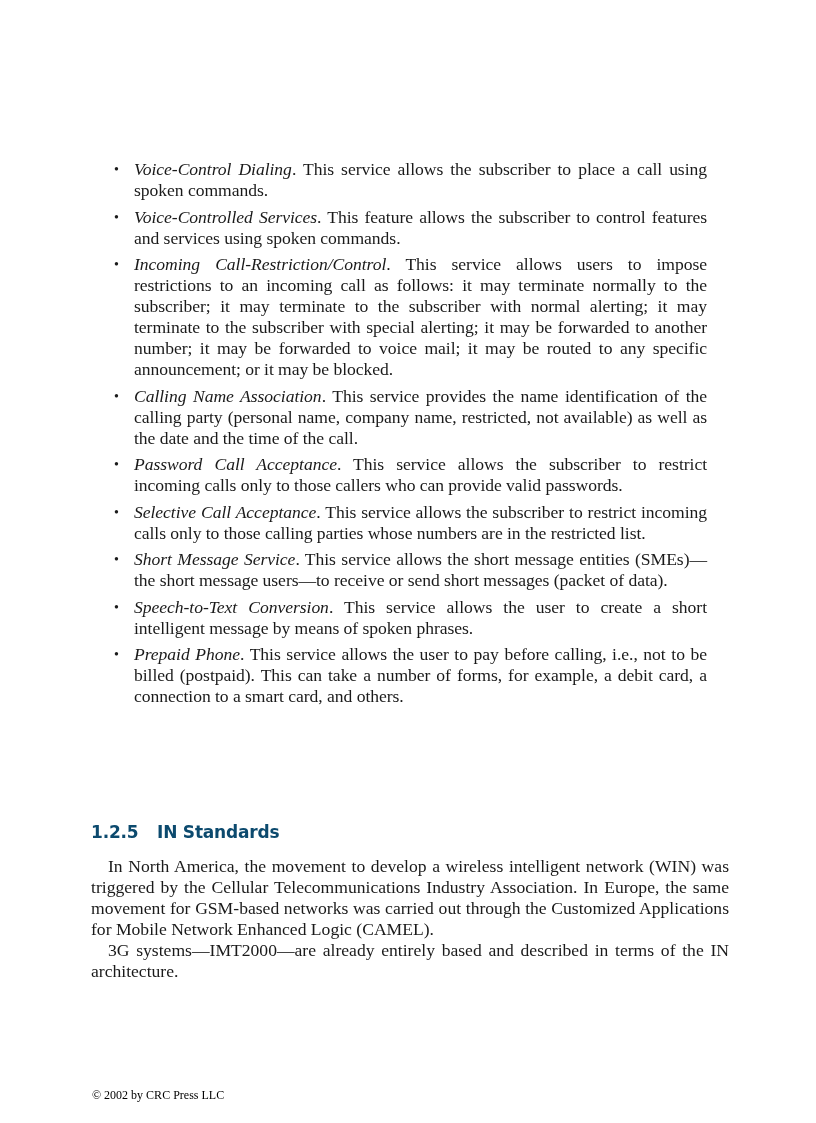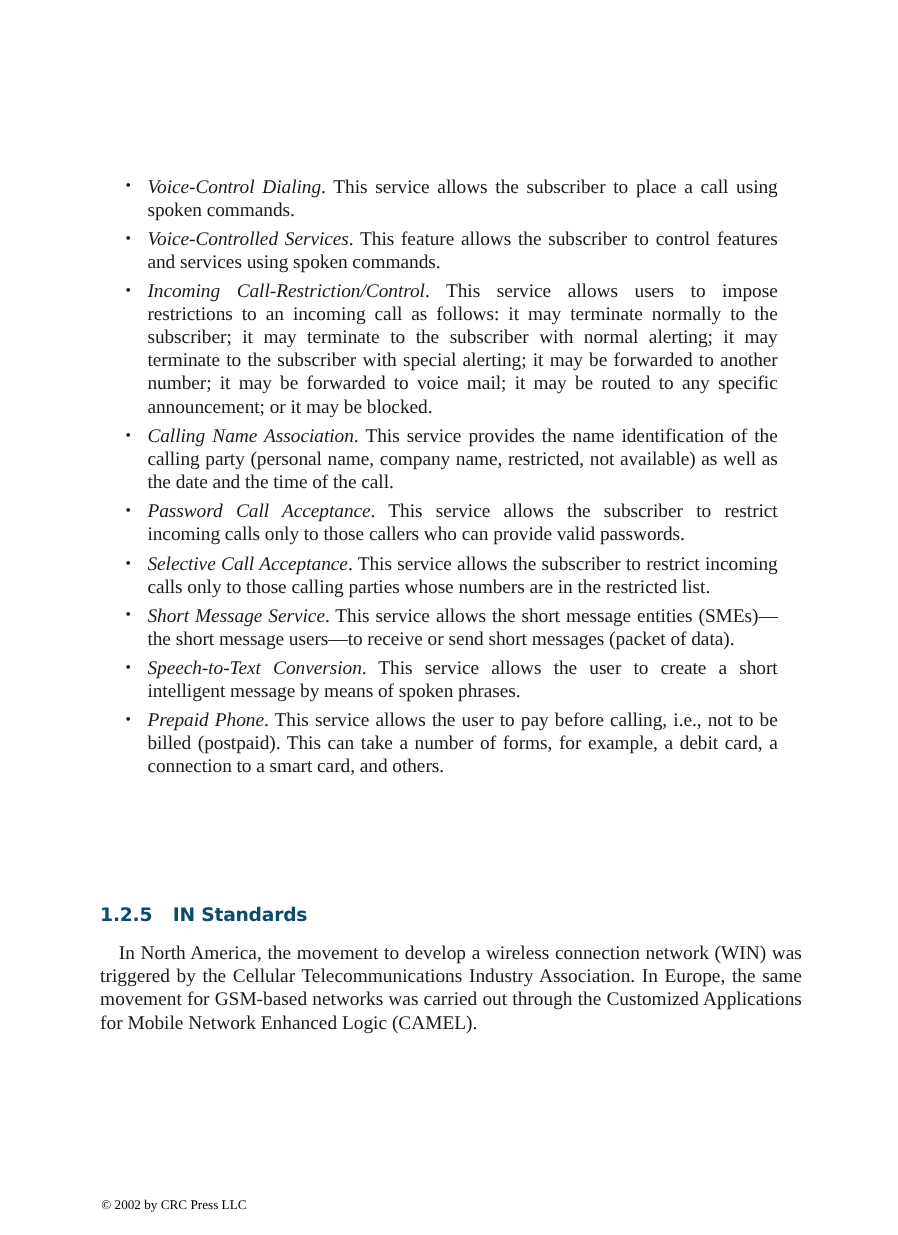--- a/index.html
+++ b/index.html
@@ -34,18 +34,19 @@
     <li><span class="bullet">•</span><em>Short Message Service</em><span>. This service allows the short message entities (SMEs)—the short message users—to receive or send short messages (packet of data).</span></li>
     <li><span class="bullet">•</span><em>Speech-to-Text Conversion</em><span>. This service allows the user to create a short intelligent message by means of spoken phrases.</span></li>
     <li><span class="bullet">•</span><em>Prepaid Phone</em><span>. This service allows the user to pay before calling, i.e., not to be billed (postpaid). This can take a number of forms, for example, a debit card, a connection to a smart card, and others.</span></li>
   </ul>
 
   <div class="section-head">
     <span class="num">1.2.5</span><span>IN Standards</span>
   </div>
 
   <div class="body-text">
-    <p class="indent">In North America, the movement to develop a wireless connection network (WIN) was triggered by the Cellular Telecommunications Industry Association. In Europe, the same movement for GSM-based networks was carried out through the Customized Applications for Mobile Network Enhanced Logic (CAMEL).</p>
+    <p class="indent">In North America, the movement to develop a wireless intelligent network (WIN) was triggered by the Cellular Telecommunications Industry Association. In Europe, the same movement for GSM-based networks was carried out through the Customized Applications for Mobile Network Enhanced Logic (CAMEL).</p>
+    <p class="indent">3G systems—IMT2000—are already entirely based and described in terms of the IN architecture.</p>
   </div>
 
   <div class="footer">© 2002 by CRC Press LLC</div>
 
 </div>
 
 </body></html>

